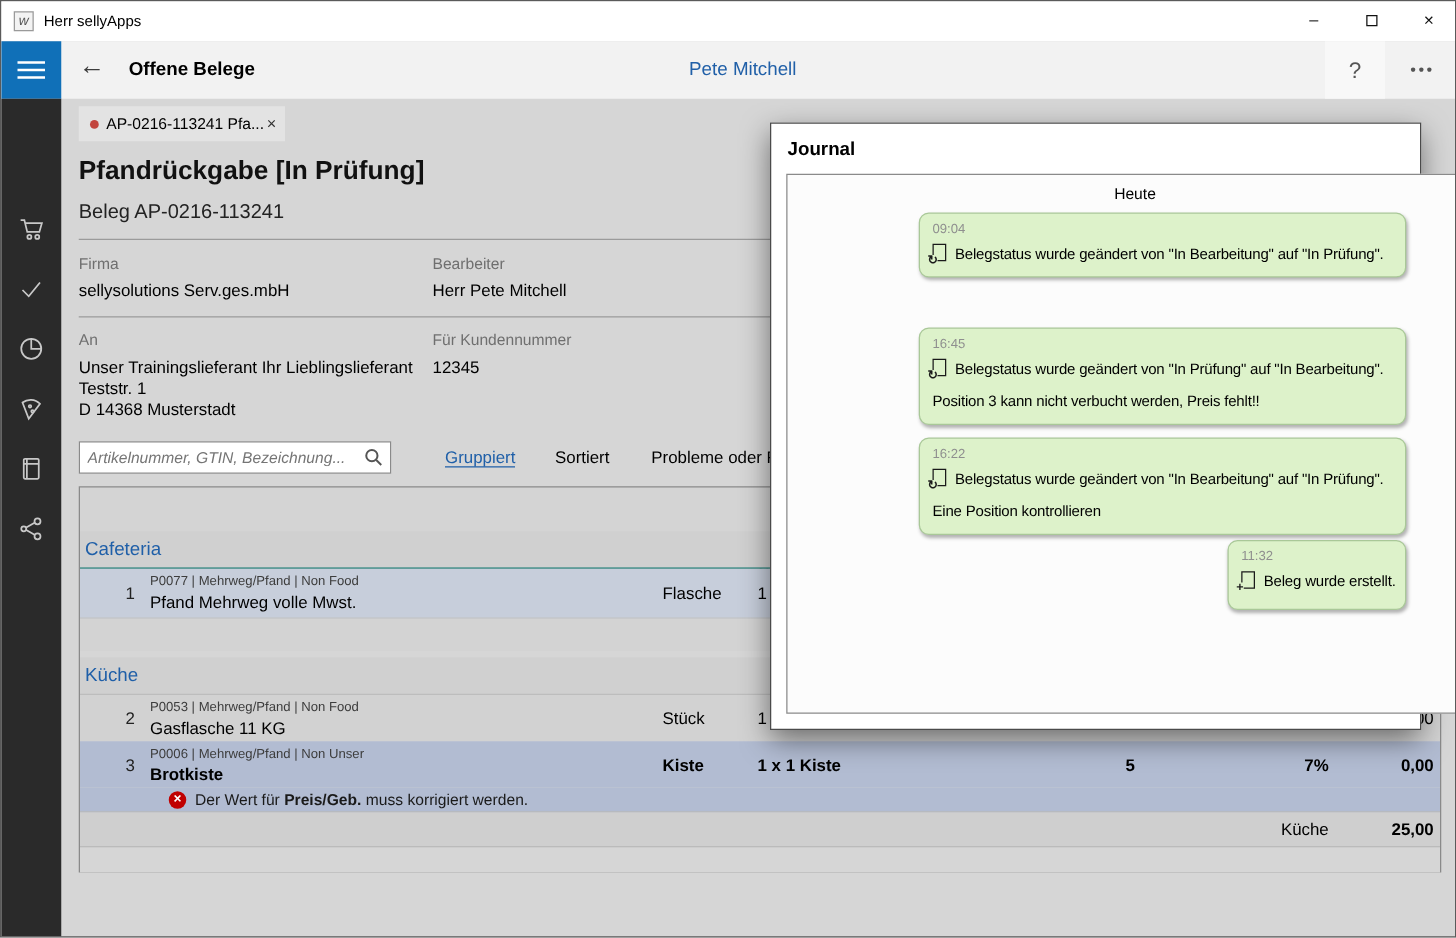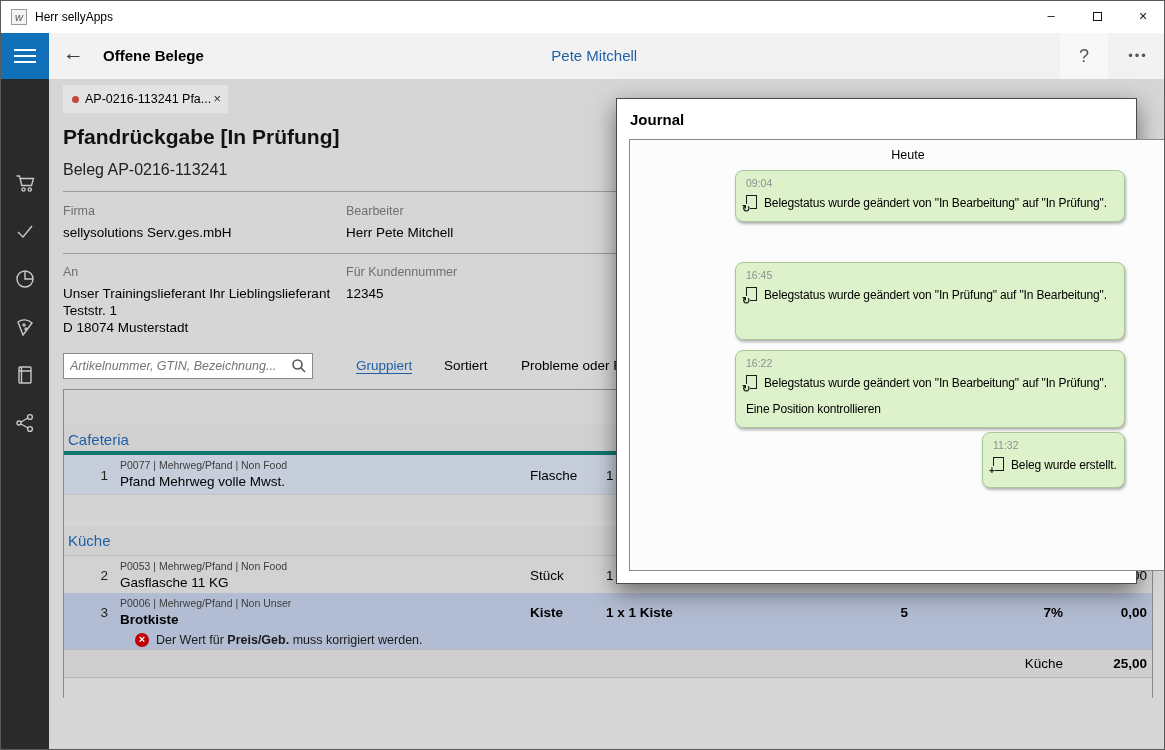--- a/index.html
+++ b/index.html
@@ -80,21 +80,21 @@
   .frag-combo .mark { position:absolute; left:84px; top:7px; font-size:12px; color:#333; }
 
   
   .table { position:absolute; left:62px; top:388px; width:1090px; height:309px; border:1px solid #8a8a8a; background:#d4d4d4; }
   .trow { position:absolute; left:0; width:1088px; }
   .thead { top:0; height:35px; background:#cacaca; border-bottom:1px solid #8a8a8a;margin-top:43px; }
   .vline { position:absolute; top:0; bottom:0; width:1px; background:#a9a9a9; }
   .th-gebinde { position:absolute; left:466px; top:8px; font-size:13px; color:#000; }
   .th-qty1 { position:absolute; left:542px; top:2px; font-size:13px; color:#000; }
   .th-qty2 { position:absolute; left:542px; top:17px; font-size:13px; color:#000; }
-  .group1 { top:35px; height:30px; background:#d0d0d0; border-bottom:4px solid #0f766e; }
+  .group1 { top:35px; height:30px; background:#d0d0d0; border-bottom:1px solid #0f766e; }
   .grow .gname, .group-name { position:absolute; left:4px; top:6px; font-size:15px; color:#1f5fa8; }
   .row1 { top:65px; height:40px; background:#c7cedb; border-bottom:1px solid #c2c2c2; }
   .sub1 { top:105px; height:26px; background:#d3d3d3; }
   .gap1 { top:131px; height:5px; background:#d6d6d6; }
   .group2 { top:136px; height:30px; background:#d0d0d0; border-bottom:1px solid #bdbdbd; }
   .row2 { top:166px; height:37px; background:#d2d2d2; }
   .row3 { top:203px; height:37px; background:#b2bcd2; }
   .errrow { top:240px; height:20px; background:#b2bcd2; border-bottom:1px solid #b9b9b9; }
   .sumrow { top:260px; height:28px; background:#cfcfcf; border-bottom:1px solid #b5b5b5; }
   .endrow { top:288px; height:20px; background:#d6d6d6; }
@@ -216,21 +216,21 @@
 
   <span class="flabel lab-firma">Firma</span>
   <span class="fvalue val-firma">sellysolutions Serv.ges.mbH</span>
   <span class="flabel lab-bearb">Bearbeiter</span>
   <span class="fvalue val-bearb">Herr Pete Mitchell</span>
   <div class="divider d2"></div>
 
   <span class="flabel lab-an">An</span>
   <span class="fvalue val-an1">Unser Trainingslieferant Ihr Lieblingslieferant</span>
   <span class="fvalue val-an2">Teststr. 1</span>
-  <span class="fvalue val-an3">D 18074 Musterstadt</span>
+  <span class="fvalue val-an3">D 14368 Musterstadt</span>
   <span class="flabel lab-kdnr">Für Kundennummer</span>
   <span class="fvalue val-kdnr">12345</span>
 
   <div class="searchbox">
     <input type="text" placeholder="Artikelnummer, GTIN, Bezeichnung..." style="">
     <span class="search-ic">
       <svg width="16" height="16" viewBox="0 0 16 16">
           <circle cx="6.5" cy="6.5" r="4.5"></circle>
           <path d="M10 10l4 4"></path>
         </svg>
@@ -318,20 +318,21 @@
 
       <div class="bubble e1">
         <span class="jtime">09:04</span>
         <span class="jline1"><span class="jicon"><span class="jbadge">↻</span></span><span>Belegstatus wurde geändert von "In Bearbeitung" auf "In Prüfung".</span></span>
       </div>
 
 
       <div class="bubble e2">
         <span class="jtime">16:45</span>
         <span class="jline1"><span class="jicon"><span class="jbadge">↻</span></span><span>Belegstatus wurde geändert von "In Prüfung" auf "In Bearbeitung".</span></span>
+        <span class="jline2">Position 3 kann nicht verbucht werden, Preis fehlt!!</span>
       </div>
 
       <div class="bubble e3">
         <span class="jtime">16:22</span>
         <span class="jline1"><span class="jicon"><span class="jbadge">↻</span></span><span>Belegstatus wurde geändert von "In Bearbeitung" auf "In Prüfung".</span></span>
         <span class="jline2">Eine Position kontrollieren</span>
       </div>
 
       <div class="bubble e4">
         <span class="jtime">11:32</span>

